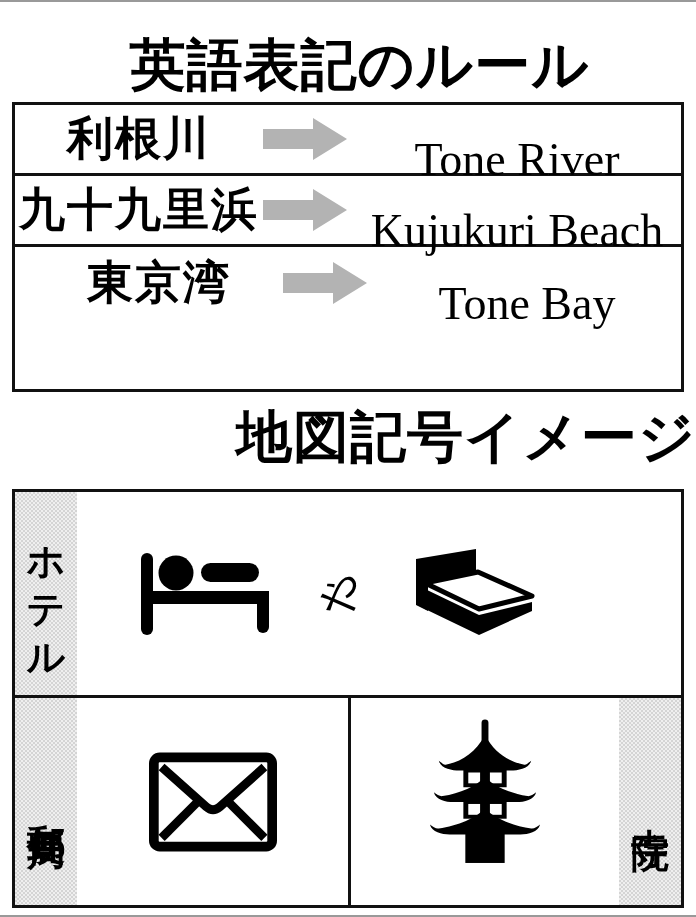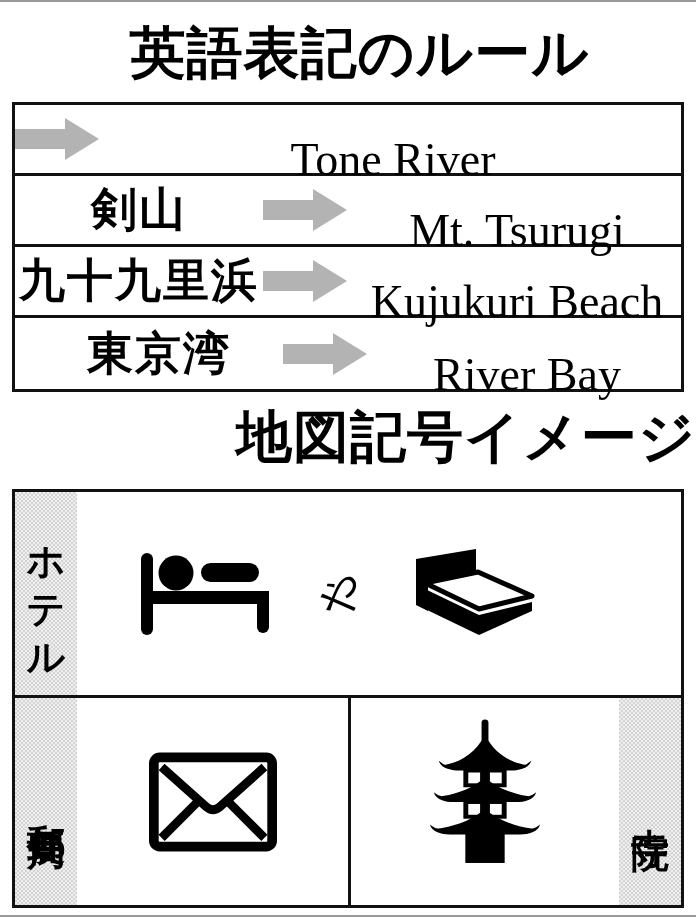--- a/index.html
+++ b/index.html
@@ -23,21 +23,21 @@
     border-top:2px solid var(--edge_line);
     border-bottom:2px solid var(--edge_line);
     background:#fff;
   }
   .big-title {
     position:absolute; left:0; right:0;
     text-align:center;
     font-size:56px; font-weight:800; letter-spacing:1px;
     color:var(--ink); line-height:1.25;
   }
-  .title-rules   { top:16px;margin-left:23px; }
+  .title-rules   { top:28px;margin-left:23px; }
   .title-symbols { top:400px;text-align:right; }
 
   
   .rules-table {
     position:absolute; top:100px; left:12px;
     width:672px; height:290px;
     border:3px solid var(--border);
     background:#fff;
   }
   .rule-row {
@@ -110,56 +110,48 @@
 </head>
 <body>
 
 <div class="page">
 
   <div class="big-title title-rules">英語表記のルール</div>
 
   <div class="rules-table">
 
     <div class="rule-row">
+      <div class="jp-cell">利根川</div>
       <div class="arrow-cell">
         <svg viewBox="0 0 84 42">
             <polygon points="0,11 50,11 50,0 84,21 50,42 50,31 0,31" fill="var(--arrow)"></polygon>
           </svg>
       </div>
       <div class="en-cell">Tone River</div>
     </div>
 
-    <div class="rule-row">
-      <div class="jp-cell">剣山</div>
-      <div class="arrow-cell">
-        <svg viewBox="0 0 84 42">
-            <polygon points="0,11 50,11 50,0 84,21 50,42 50,31 0,31" fill="var(--arrow)"></polygon>
-          </svg>
-      </div>
-      <div class="en-cell">Mt. Tsurugi</div>
-    </div>
 
     <div class="rule-row">
       <div class="jp-cell">九十九里浜</div>
       <div class="arrow-cell">
         <svg viewBox="0 0 84 42">
             <polygon points="0,11 50,11 50,0 84,21 50,42 50,31 0,31" fill="var(--arrow)"></polygon>
           </svg>
       </div>
       <div class="en-cell">Kujukuri Beach</div>
     </div>
 
     <div class="rule-row">
       <div class="jp-cell">東京湾</div>
       <div class="arrow-cell">
         <svg viewBox="0 0 84 42">
             <polygon points="0,11 50,11 50,0 84,21 50,42 50,31 0,31" fill="var(--arrow)"></polygon>
           </svg>
       </div>
-      <div class="en-cell">River Bay</div>
+      <div class="en-cell">Tone Bay</div>
     </div>
 
   </div>
 
   <div class="big-title title-symbols">地図記号イメージ</div>
 
   <div class="symbol-box">
 
     <div class="hotel-row">
       <div class="strip">

